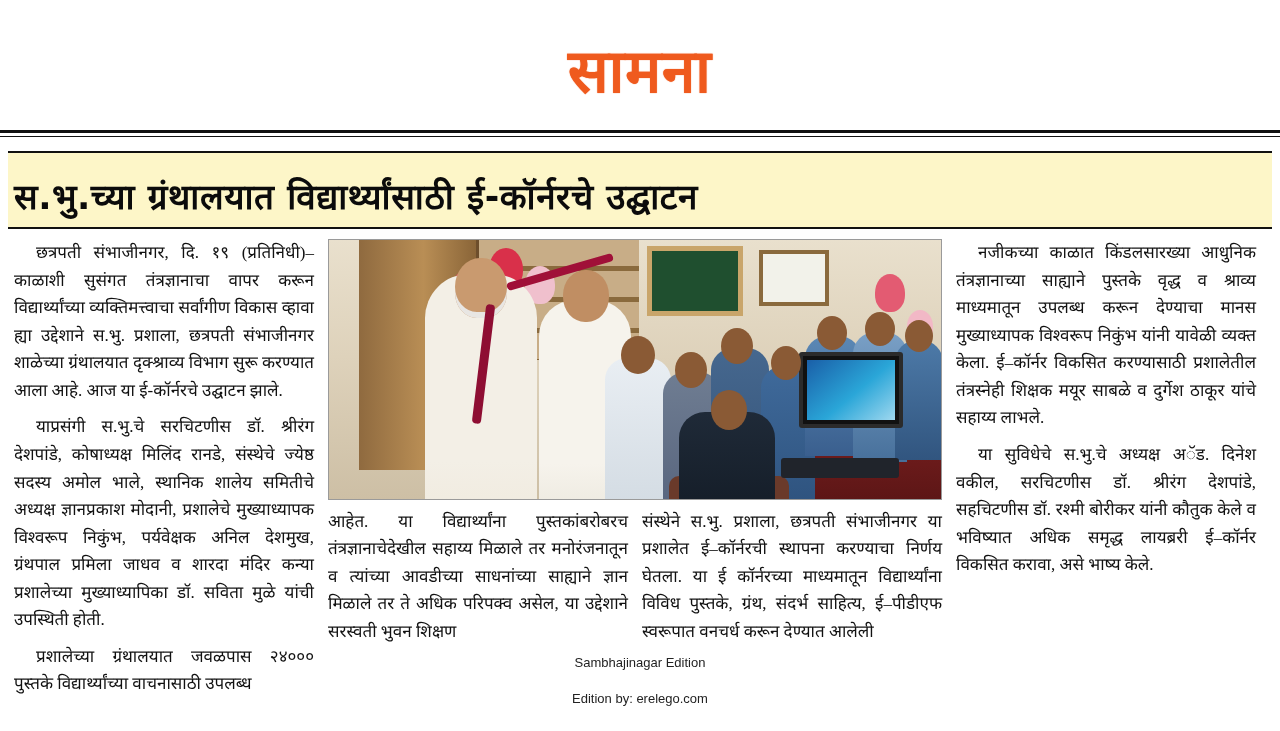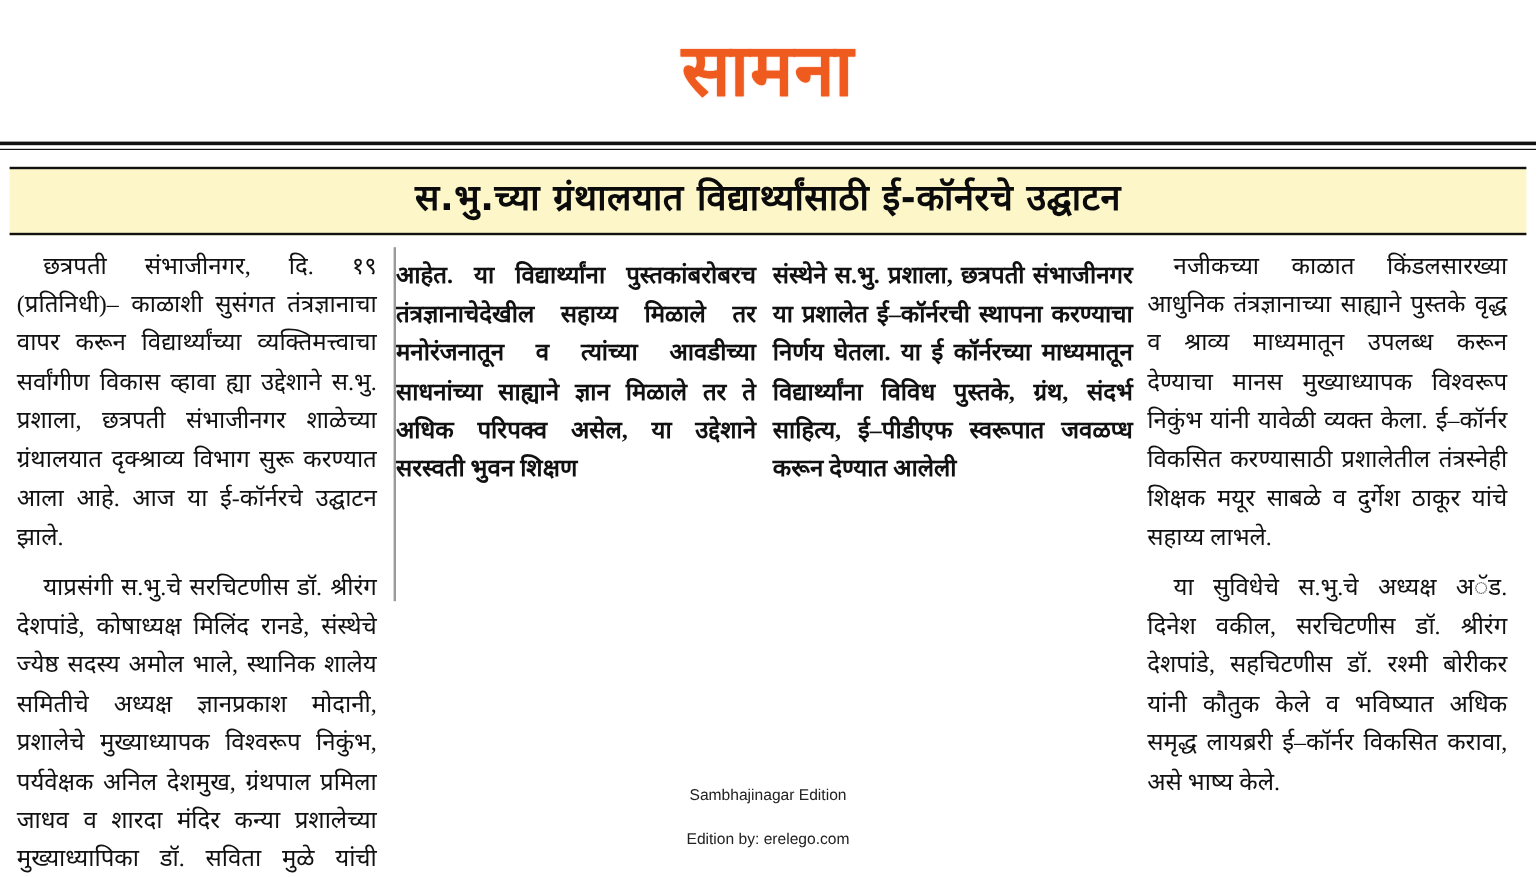--- a/index.html
+++ b/index.html
@@ -18,20 +18,21 @@
   }
 
   
   .masthead {
     width: 100%;
     height: 118px;
     display: flex;
     align-items: center;
     justify-content: center;
     background: #ffffff;
+    margin-top: 12px;
   }
   .masthead-title {
     font-family: "DejaVu Sans", sans-serif;
     font-weight: bold;
     font-size: 60px;
     letter-spacing: 1px;
     color: #ef5a1e;
     line-height: 1;
     text-shadow: 0 0 1px #ef5a1e;
   }
@@ -50,56 +51,56 @@
   .headline-band {
     margin: 14px 8px 0 8px;
     background: #fdf6c8;
     border-top: 2px solid #111;
     border-bottom: 2px solid #111;
     padding: 8px 6px 10px 6px;
   }
   .headline-text {
     font-family: "DejaVu Sans", sans-serif;
     font-weight: bold;
-    font-size: 30px;
+    font-size: 35px;
     line-height: 1.15;
-    text-align: center;
+    text-align: left;
     color: #0b0b0b;
     letter-spacing: 0.5px;
+    margin-top: 16px;
   }
 
   
   .article {
     display: flex;
     gap: 14px;
     padding: 10px 14px 0 14px;
     height: 425px;
   }
   .col {
-    font-size: 20px;
+    font-size: 17px;
     line-height: 1.62;
     text-align: justify;
     text-justify: inter-word;
     color: #111;
   }
   .col-left { width: 300px; }
   .col-right{ width: 300px; }
 
   .col p {
     margin: 0 0 9px 0;
     text-indent: 22px;
   }
   .col p.noindent { text-indent: 0; }
 
   
   .center-block {
     width: 614px;
     display: flex;
-    flex-direction: row;
-    font-weight: bold;
+    flex-direction: column;
   }
   .photo {
     width: 614px;
     height: 295px;
     border: 1px solid #9a9a9a;
     position: relative;
     overflow: hidden;
     background: linear-gradient(#d9cbb6, #c3b49d);
   }
   
@@ -241,20 +242,21 @@
 
 <div class="headline-band">
   <div class="headline-text">स.भु.च्या ग्रंथालयात विद्यार्थ्यांसाठी ई-कॉर्नरचे उद्घाटन</div>
 </div>
 
 <div class="article">
 
   <div class="col col-left">
     <p>छत्रपती संभाजीनगर, दि. १९ (प्रतिनिधी)– काळाशी सुसंगत तंत्रज्ञानाचा वापर करून विद्यार्थ्यांच्या व्यक्तिमत्त्वाचा सर्वांगीण विकास व्हावा ह्या उद्देशाने स.भु. प्रशाला, छत्रपती संभाजीनगर शाळेच्या ग्रंथालयात दृक्श्राव्य विभाग सुरू करण्यात आला आहे. आज या ई-कॉर्नरचे उद्घाटन झाले.</p>
     <p>याप्रसंगी स.भु.चे सरचिटणीस डॉ. श्रीरंग देशपांडे, कोषाध्यक्ष मिलिंद रानडे, संस्थेचे ज्येष्ठ सदस्य अमोल भाले, स्थानिक शालेय समितीचे अध्यक्ष ज्ञानप्रकाश मोदानी, प्रशालेचे मुख्याध्यापक विश्वरूप निकुंभ, पर्यवेक्षक अनिल देशमुख, ग्रंथपाल प्रमिला जाधव व शारदा मंदिर कन्या प्रशालेच्या मुख्याध्यापिका डॉ. सविता मुळे यांची उपस्थिती होती.</p>
+    <p>प्रशालेच्या ग्रंथालयात जवळपास २४००० पुस्तके विद्यार्थ्यांच्या वाचनासाठी उपलब्ध</p>
   </div>
 
   <div class="center-block">
 
     <div class="photo">
       <div class="ph-wall"></div>
       <div class="ph-shelf"></div>
       <div class="ph-door"></div>
       <div class="ph-board"></div>
       <div class="ph-board2"></div>
@@ -293,21 +295,21 @@
       <div class="ph-head h6"></div>
       <div class="ph-head h7"></div>
       <div class="ph-head h8"></div>
     </div>
 
     <div class="photo-caption-row">
       <div class="col">
         <p class="noindent">आहेत. या विद्यार्थ्यांना पुस्तकांबरोबरच तंत्रज्ञानाचेदेखील सहाय्य मिळाले तर मनोरंजनातून व त्यांच्या आवडीच्या साधनांच्या साह्याने ज्ञान मिळाले तर ते अधिक परिपक्व असेल, या उद्देशाने सरस्वती भुवन शिक्षण</p>
       </div>
       <div class="col">
-        <p class="noindent">संस्थेने स.भु. प्रशाला, छत्रपती संभाजीनगर या प्रशालेत ई–कॉर्नरची स्थापना करण्याचा निर्णय घेतला. या ई कॉर्नरच्या माध्यमातून विद्यार्थ्यांना विविध पुस्तके, ग्रंथ, संदर्भ साहित्य, ई–पीडीएफ स्वरूपात जवळप्ध करून देण्यात आलेली</p>
+        <p class="noindent">संस्थेने स.भु. प्रशाला, छत्रपती संभाजीनगर या प्रशालेत ई–कॉर्नरची स्थापना करण्याचा निर्णय घेतला. या ई कॉर्नरच्या माध्यमातून विद्यार्थ्यांना विविध पुस्तके, ग्रंथ, संदर्भ साहित्य, ई–पीडीएफ स्वरूपात वनचर्ध करून देण्यात आलेली</p>
       </div>
     </div>
 
   </div>
 
   <div class="col col-right">
     <p>नजीकच्या काळात किंडलसारख्या आधुनिक तंत्रज्ञानाच्या साह्याने पुस्तके वृद्ध व श्राव्य माध्यमातून उपलब्ध करून देण्याचा मानस मुख्याध्यापक विश्वरूप निकुंभ यांनी यावेळी व्यक्त केला. ई–कॉर्नर विकसित करण्यासाठी प्रशालेतील तंत्रस्नेही शिक्षक मयूर साबळे व दुर्गेश ठाकूर यांचे सहाय्य लाभले.</p>
     <p>या सुविधेचे स.भु.चे अध्यक्ष अॅड. दिनेश वकील, सरचिटणीस डॉ. श्रीरंग देशपांडे, सहचिटणीस डॉ. रश्मी बोरीकर यांनी कौतुक केले व भविष्यात अधिक समृद्ध लायब्ररी ई–कॉर्नर विकसित करावा, असे भाष्य केले.</p>
   </div>
 </div>

